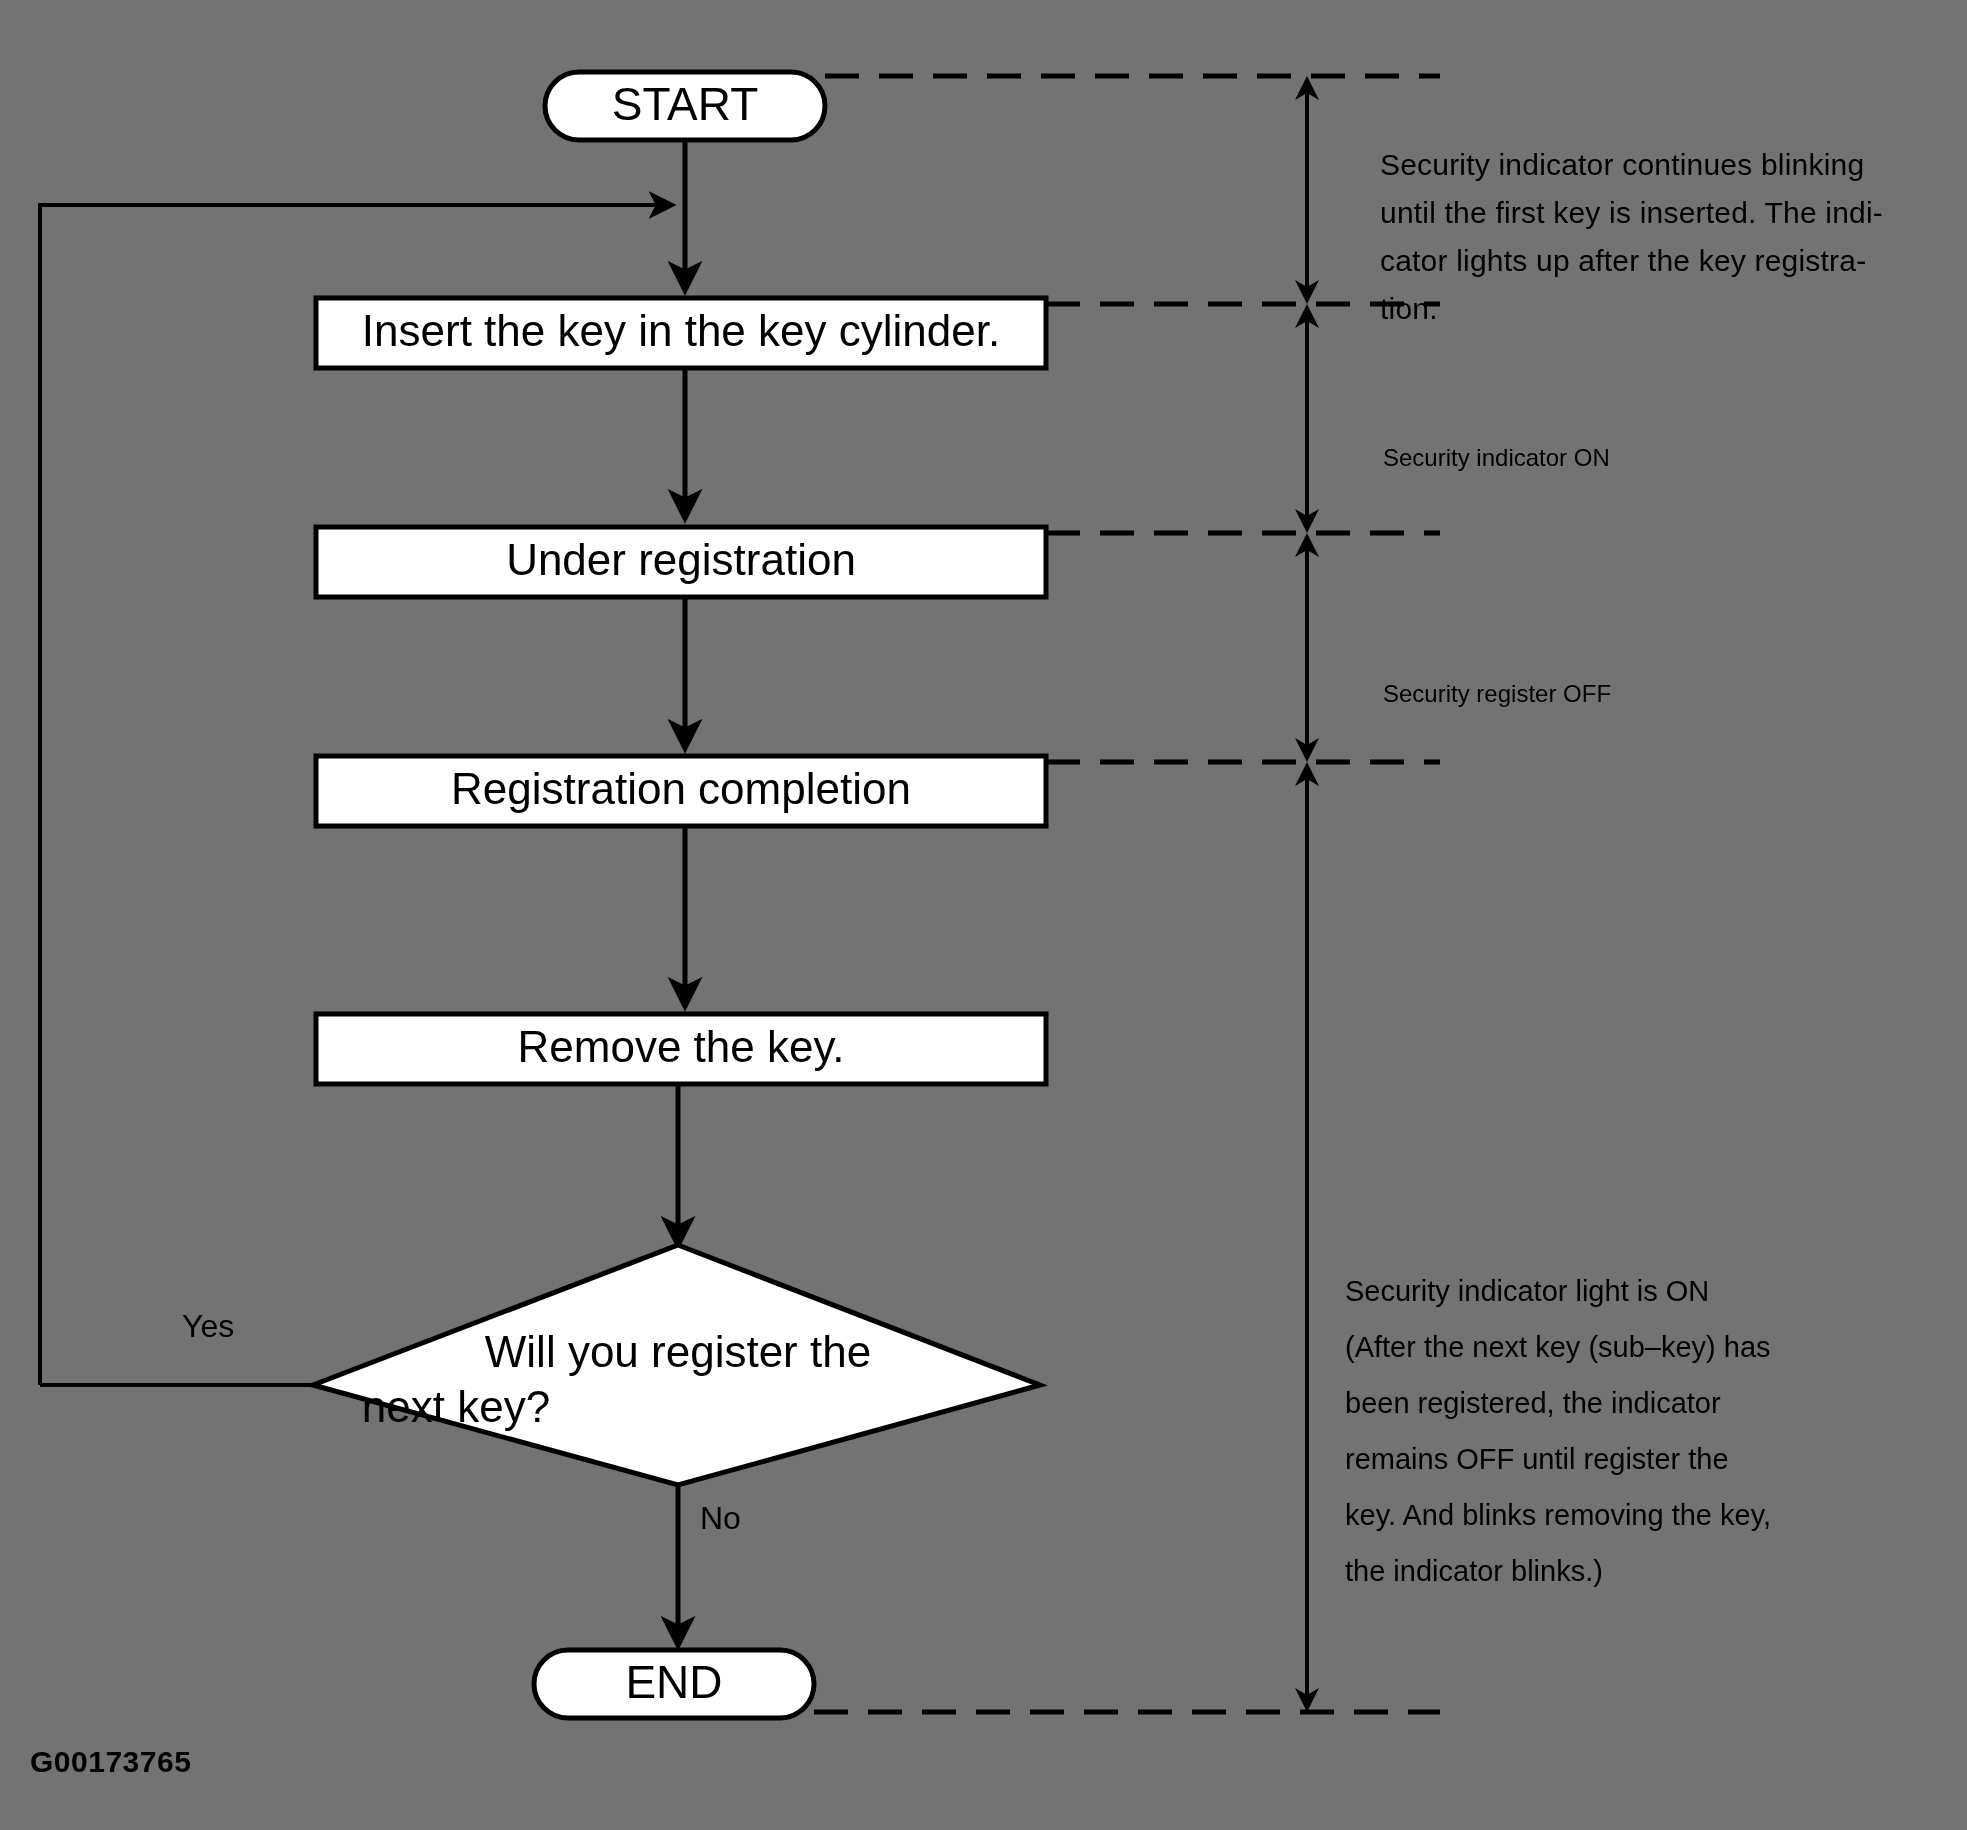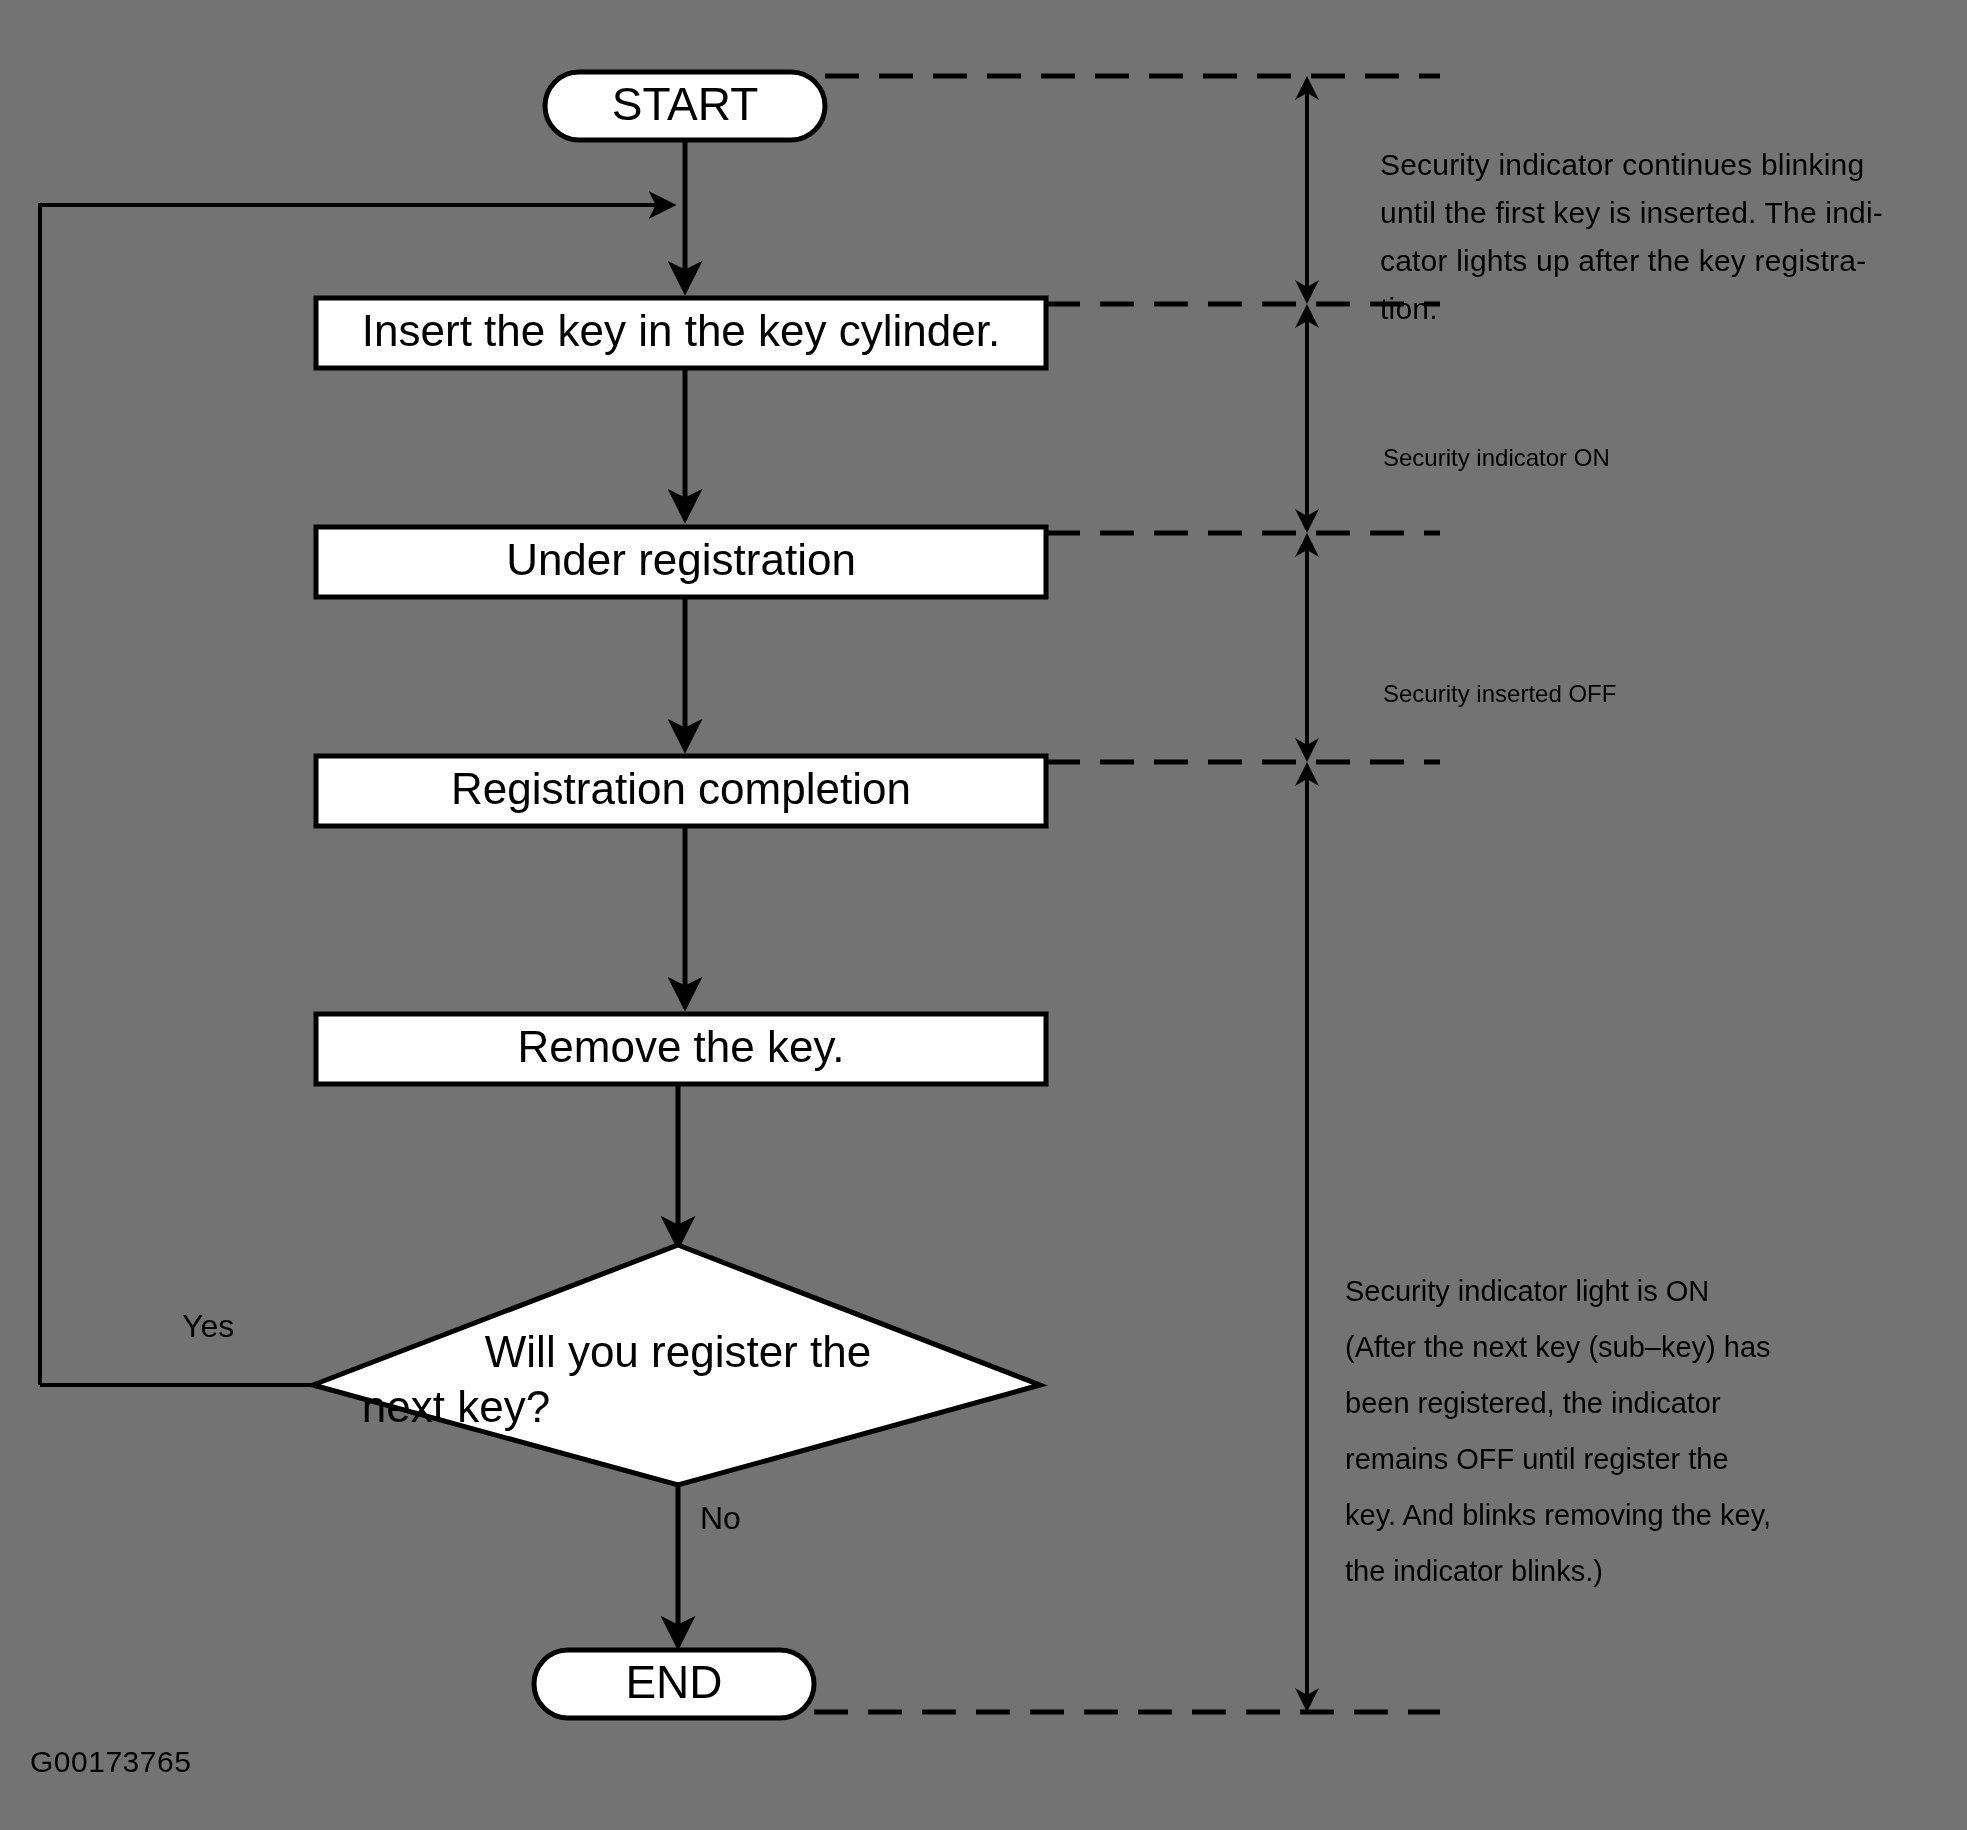--- a/index.html
+++ b/index.html
@@ -78,20 +78,21 @@
   }
   .note-big .just {
     text-align: justify;
   }
   .figcode {
     position: absolute;
     left: 30px;
     top: 1745px;
     font-size: 30px;
     letter-spacing: 0.5px;
+    font-weight: bold;
   }
   .yesno {
     position: absolute;
     font-size: 32px;
   }
 </style>
 </head>
 <body>
 
 <div id="page">
@@ -182,21 +183,21 @@
 
   <div class="note-block note-small" style="left:1380px; top:100px; width:570px;">
     <div>Security indicator continues blinking</div>
     <div>until the first key is inserted. The indi-</div>
     <div>cator lights up after the key registra-</div>
     <div>tion.</div>
   </div>
 
   <div class="note-block note-mid" style="left:1383px; top:392px; width:560px;">Security indicator ON</div>
 
-  <div class="note-block note-mid" style="left:1383px; top:628px; width:560px;">Security inserted OFF</div>
+  <div class="note-block note-mid" style="left:1383px; top:628px; width:560px;">Security register OFF</div>
 
   <div class="note-block note-big" style="left:1345px; top:1222px; width:600px;">
     <div>Security indicator light is ON</div>
     <div>(After the next key (sub–key) has</div>
     <div class="just">been  registered,  the  indicator</div>
     <div>remains OFF until register the</div>
     <div>key. And blinks removing the key,</div>
     <div>the indicator blinks.)</div>
   </div>
 

